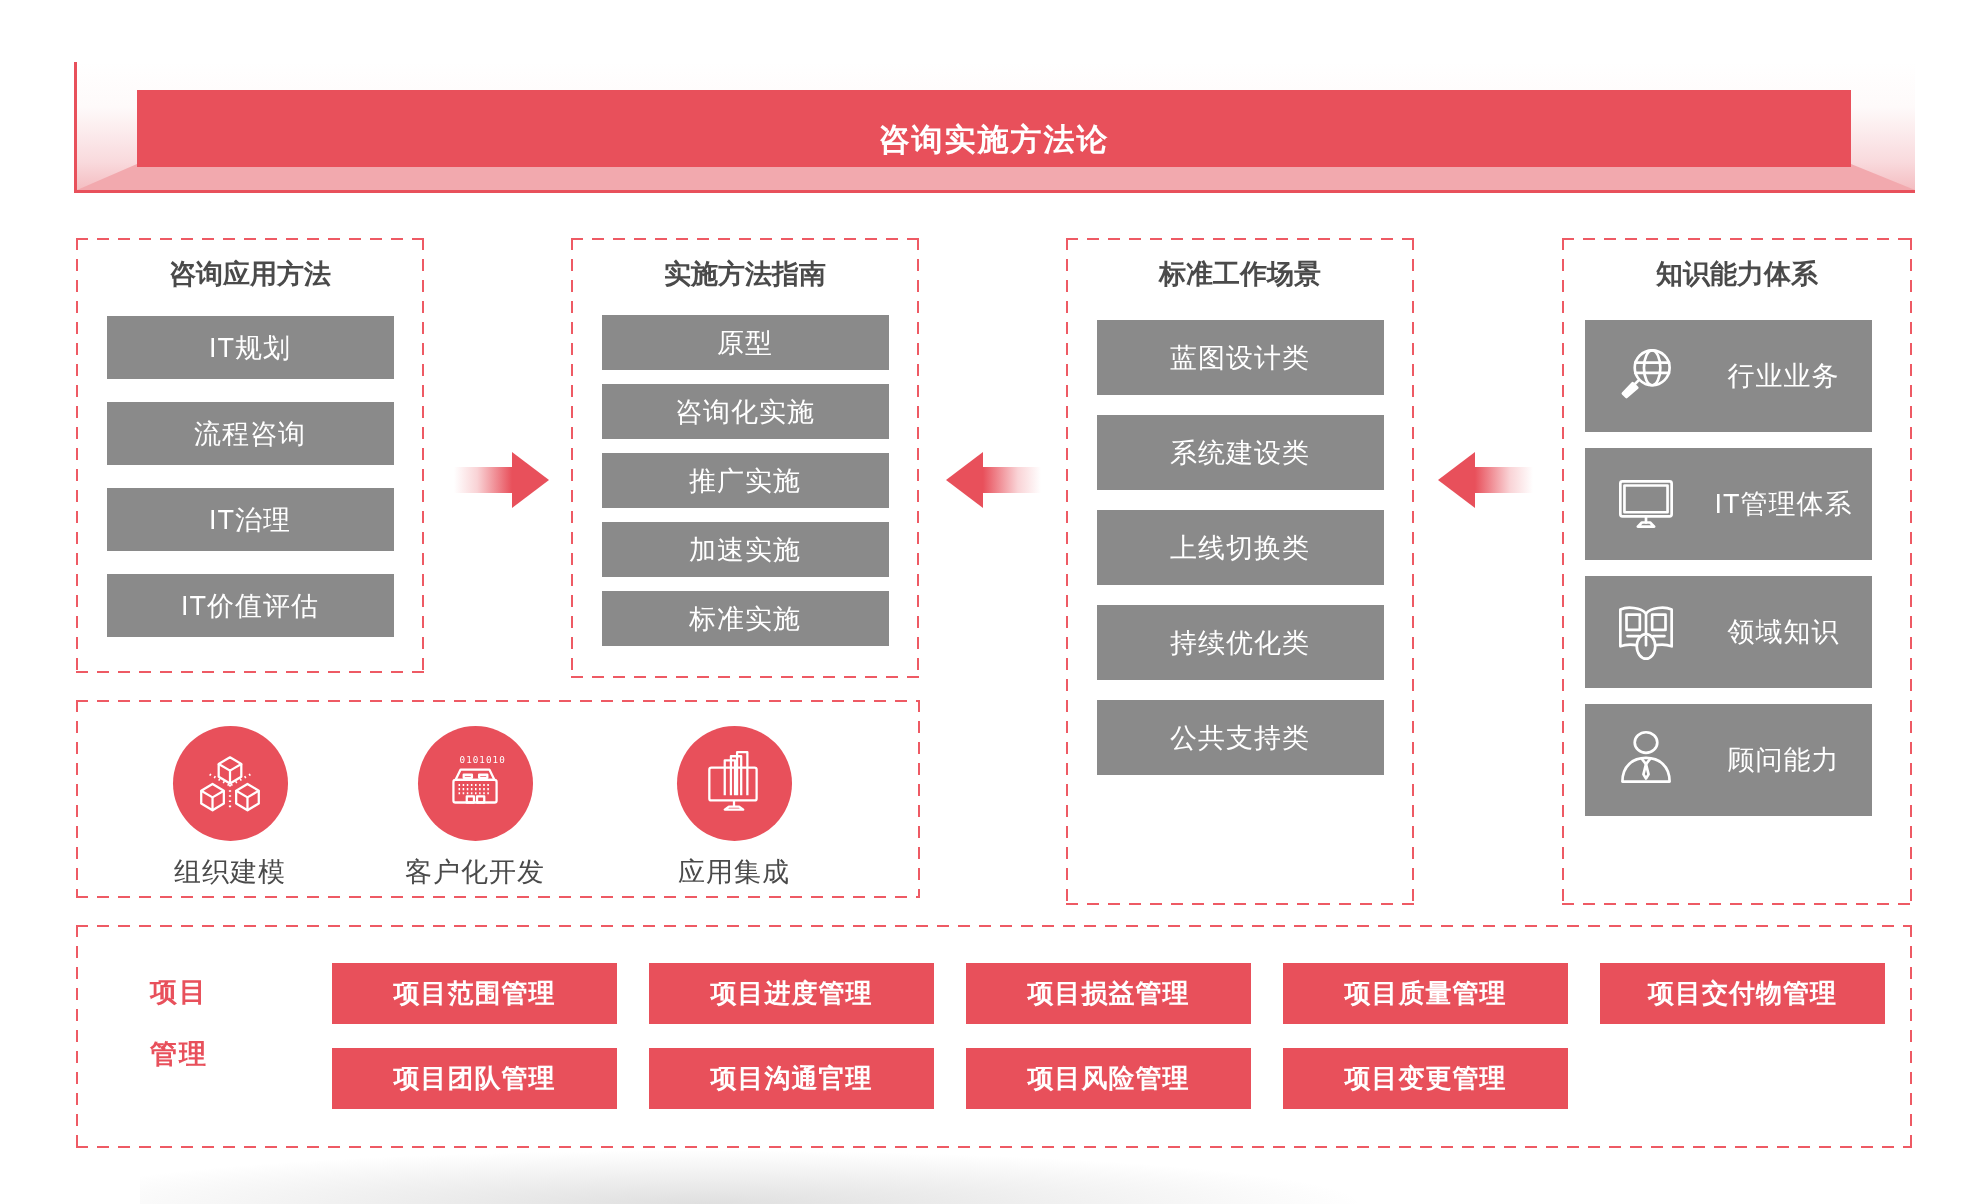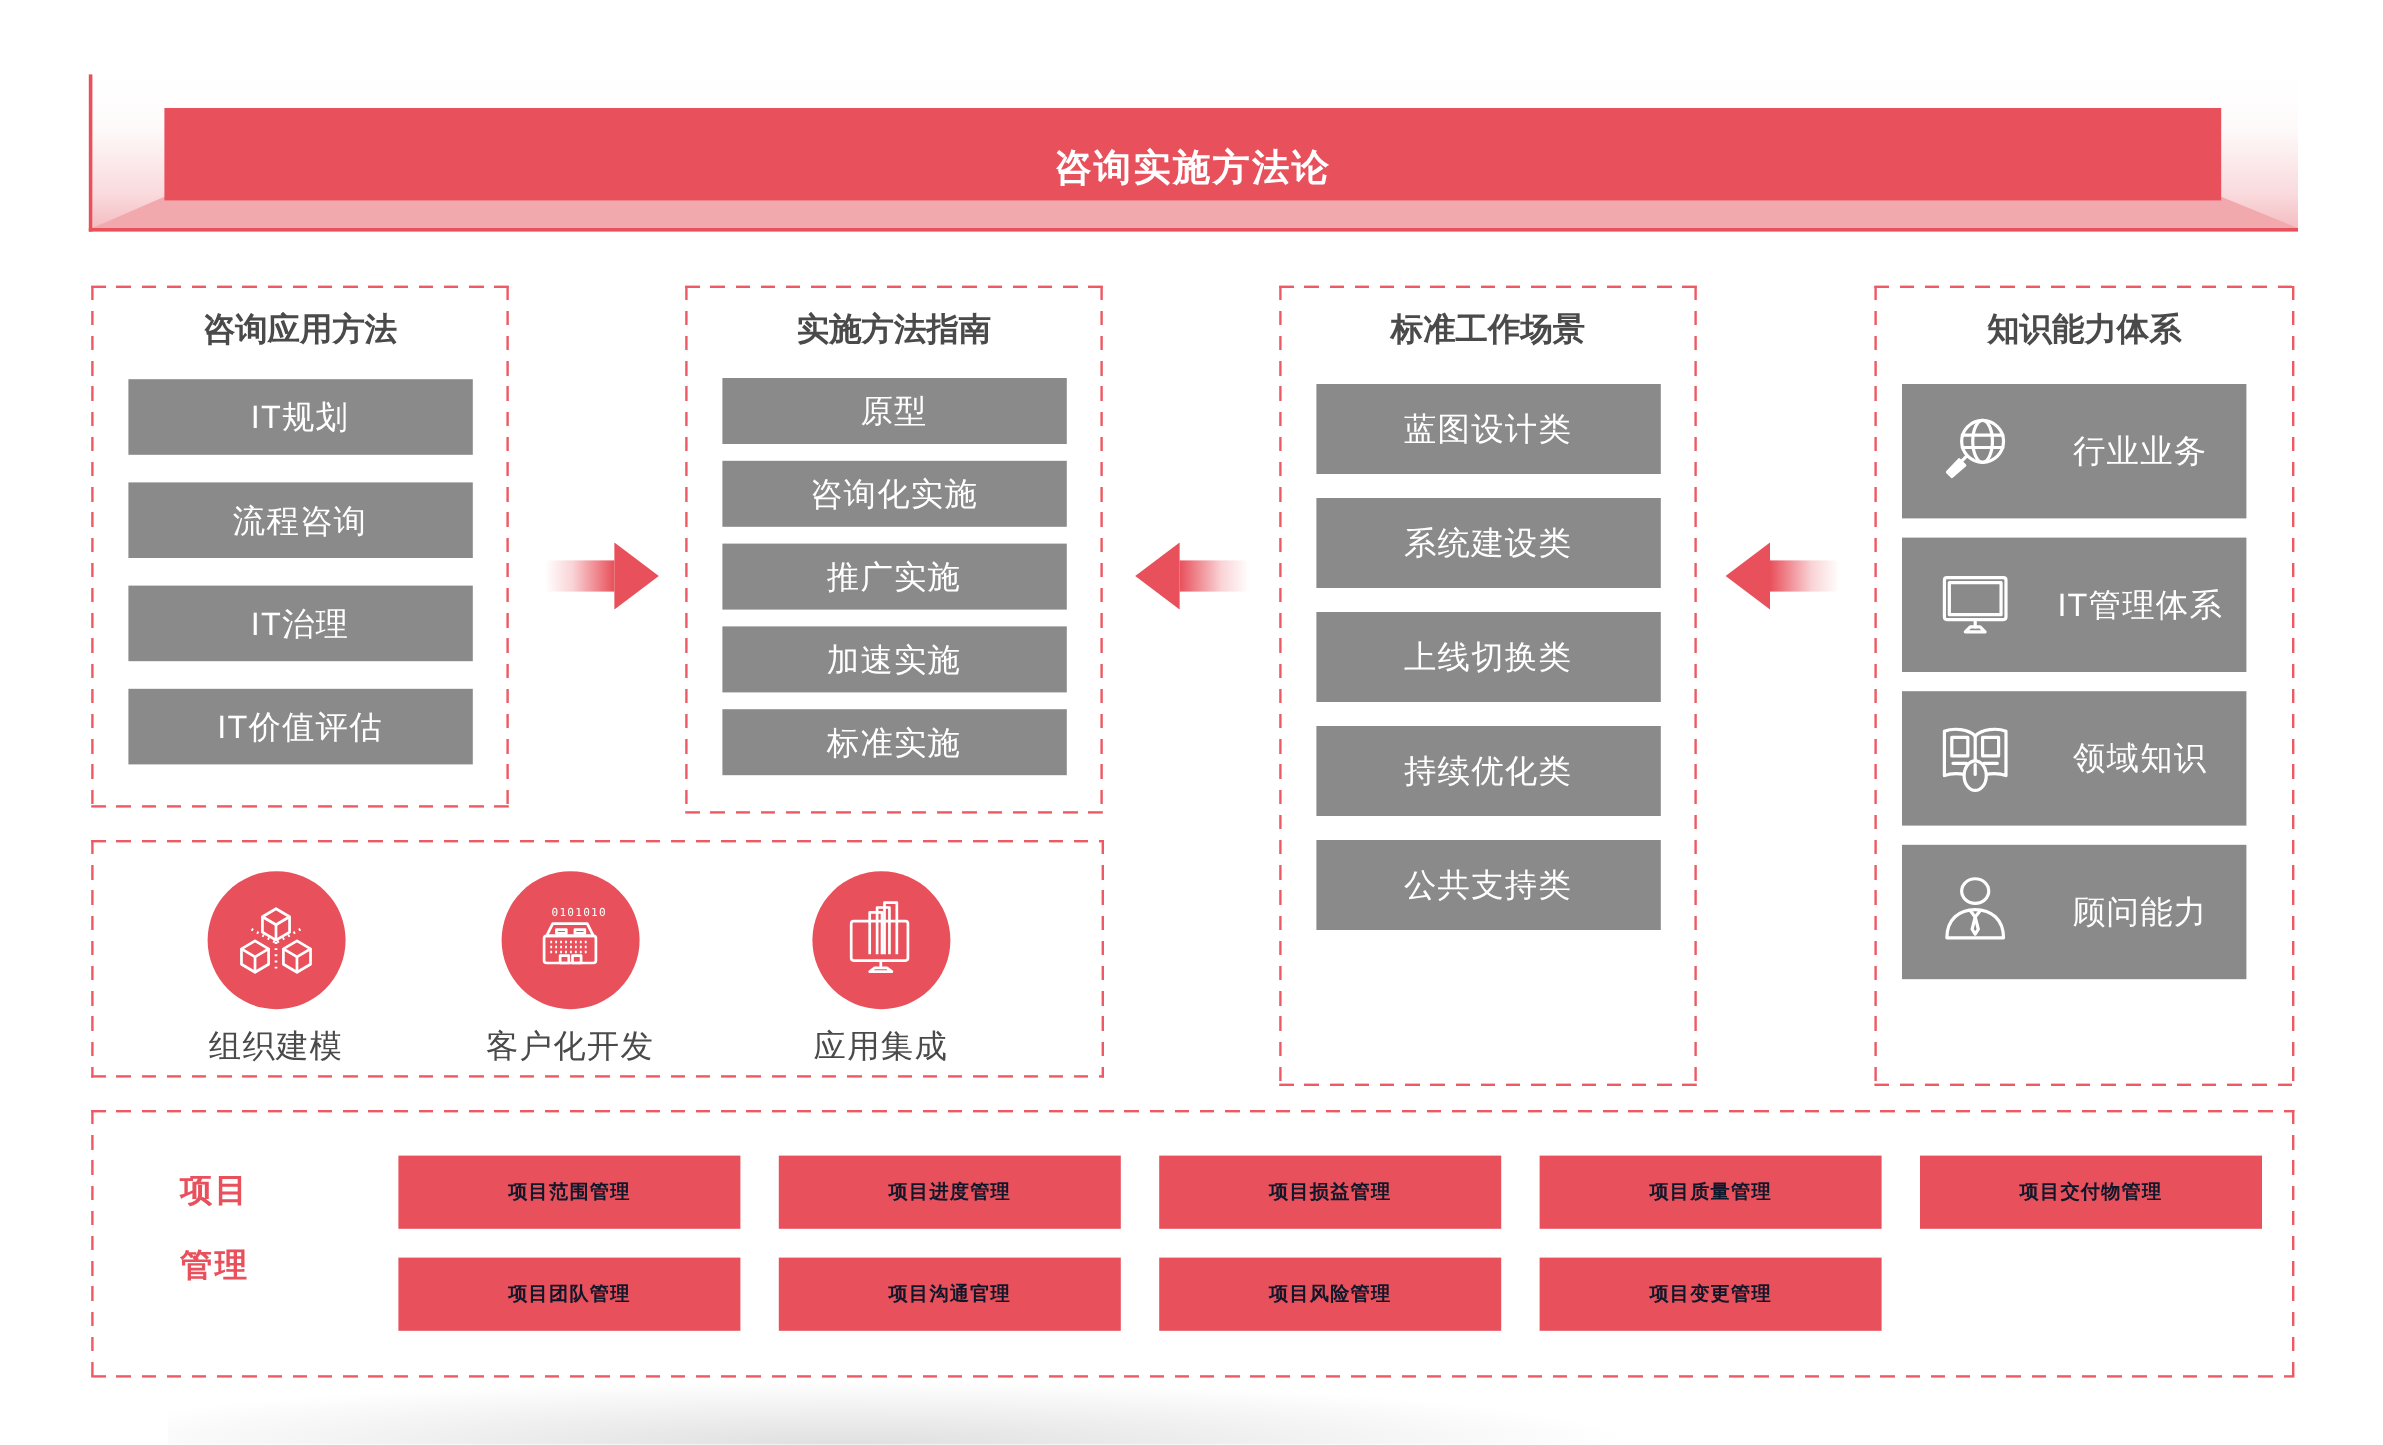--- a/index.html
+++ b/index.html
@@ -62,22 +62,22 @@
   .cap-circle svg{width:74px;height:74px;}
   .cap-label{margin-top:13px;font-size:27px;font-weight:500;color:#4a4a4a;letter-spacing:1px;}
 
   
   .pm-box{position:absolute;left:76px;top:925px;width:1836px;height:223px;box-sizing:border-box;}
   .pm-label{position:absolute;left:74px;top:36px;font-size:27px;font-weight:700;color:#e8505b;
     line-height:62px;letter-spacing:2px;}
   .pm-label span{display:block;}
   .pm-grid{position:absolute;left:256px;top:38px;display:grid;
     grid-template-columns:repeat(5,285px);column-gap:32px;row-gap:24px;}
-  .pm-btn{height:61px;background:#e8505b;color:#0f172a;display:flex;align-items:center;justify-content:center;
-    font-size:16px;font-weight:600;letter-spacing:1px;}
+  .pm-btn{height:61px;background:#e8505b;color:#ffffff;display:flex;align-items:center;justify-content:center;
+    font-size:26px;font-weight:600;letter-spacing:1px;}
 
   .page-shadow{position:absolute;left:140px;top:1148px;width:1250px;height:56px;
     background:radial-gradient(ellipse at 45% 100%,rgba(110,110,110,.22),rgba(110,110,110,0) 68%);}
 </style>
 </head>
 <body>
 
 <div class="stage">
 
   <div class="banner-frame">

